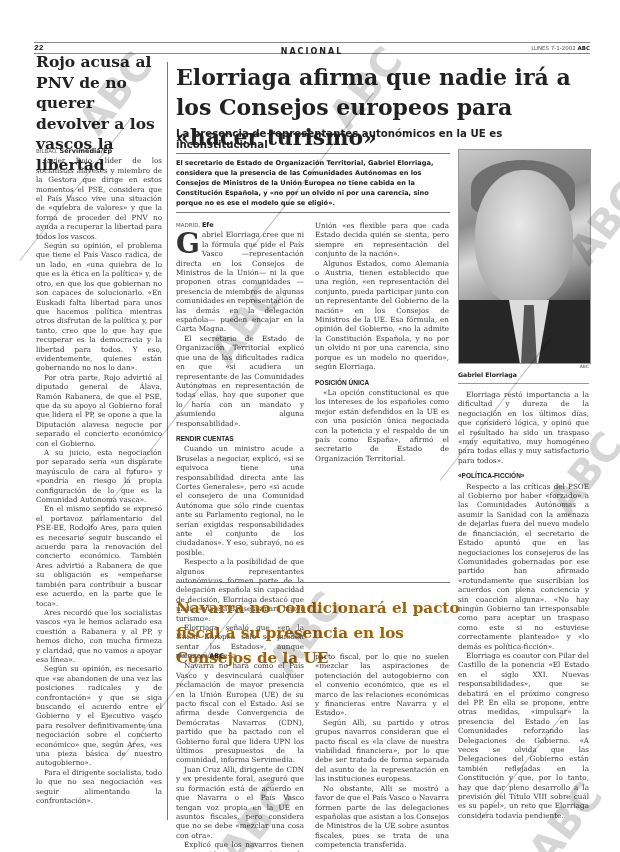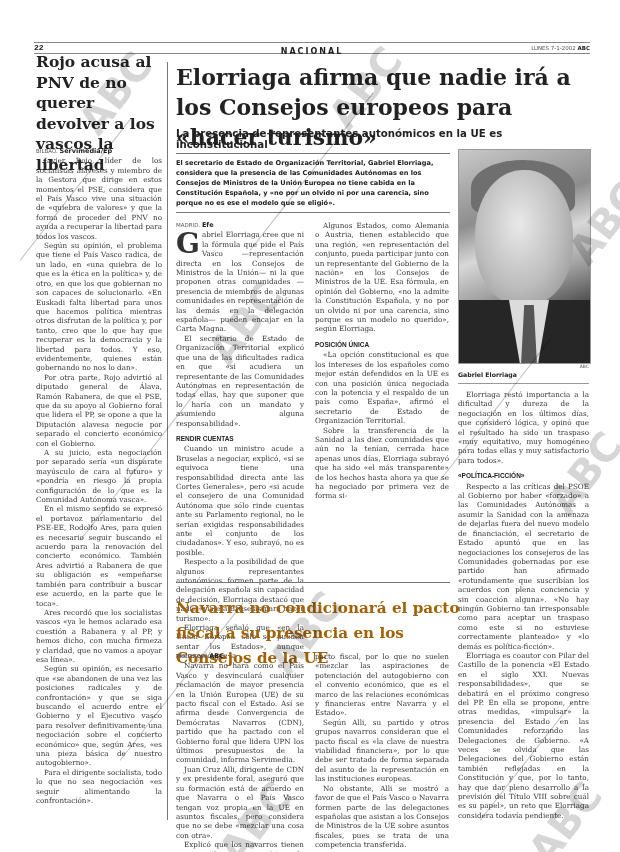--- a/index.html
+++ b/index.html
@@ -65,24 +65,24 @@
   <div class="byline"><span>MADRID.</span> <b>Efe</b></div>
   <p class="first"><span class="dropcap">G</span><span>abriel Elorriaga cree que ni la fórmula que pide el País Vasco —representación directa en los Consejos de Ministros de la Unión— ni la que proponen otras comunidades —presencia de miembros de algunas comunidades en representación de las demás en la delegación española— pueden encajar en la Carta Magna.</span></p>
   <p>El secretario de Estado de Organización Territorial explicó que una de las dificultades radica en que «si acudiera un representante de las Comunidades Autónomas en representación de todas ellas, hay que suponer que lo haría con un mandato y asumiendo alguna responsabilidad».</p>
   <div class="sub">RENDIR CUENTAS</div>
   <p>Cuando un ministro acude a Bruselas a negociar, explicó, «si se equivoca tiene una responsabilidad directa ante las Cortes Generales», pero «si acude el consejero de una Comunidad Autónoma que sólo rinde cuentas ante su Parlamento regional, no le serían exigidas responsabilidades ante el conjunto de los ciudadanos». Y eso, subrayó, no es posible.</p>
   <p>Respecto a la posibilidad de que algunos representantes autonómicos formen parte de la delegación española sin capacidad de decisión, Elorriaga destacó que nadie «viaje a Bruselas para hacer turismo».</p>
   <p>Elorriaga señaló que «en la Unión Europea sólo se pueden sentar los Estados», aunque reconoció que la</p>
 </div>
 
 <div class="col" style="left:315px; top:221px; width:134px;">
+  <p class="first">Unión «es flexible para que cada Estado decida quién se sienta, pero siempre en representación del conjunto de la nación».</p>
   <p>Algunos Estados, como Alemania o Austria, tienen establecido que una región, «en representación del conjunto, pueda participar junto con un representante del Gobierno de la nación» en los Consejos de Ministros de la UE. Esa fórmula, en opinión del Gobierno, «no la admite la Constitución Española, y no por un olvido ni por una carencia, sino porque es un modelo no querido», según Elorriaga.</p>
   <div class="sub">POSICIÓN ÚNICA</div>
   <p>«La opción constitucional es que los intereses de los españoles como mejor están defendidos en la UE es con una posición única negociada con la potencia y el respaldo de un país como España», afirmó el secretario de Estado de Organización Territorial.</p>
-  <p>Sobre la transferencia de la Sanidad a las diez comunidades que aún no la tenían, cerrada hace apenas unos días, Elorriaga subrayó que ha sido «el más transparente» de los hechos hasta ahora ya que se ha negociado por primera vez de forma si-</p>
 </div>
 
 <div class="photo">
   <div class="hair"></div>
   <div class="face"></div>
   <div class="suit"></div>
   <div class="shirt"></div>
   <div class="tie"></div>
 </div>
 <div class="credit">ABC</div>

